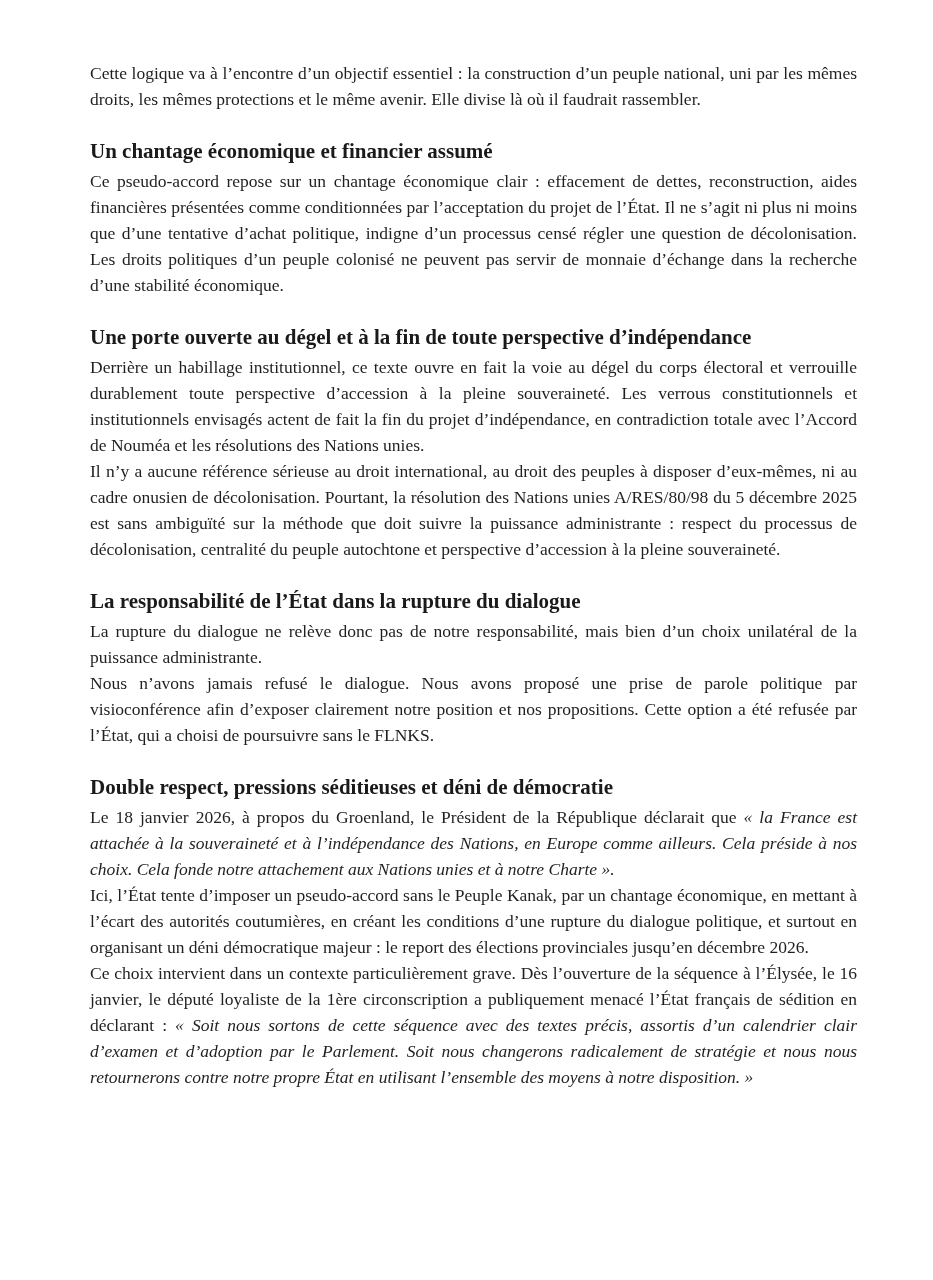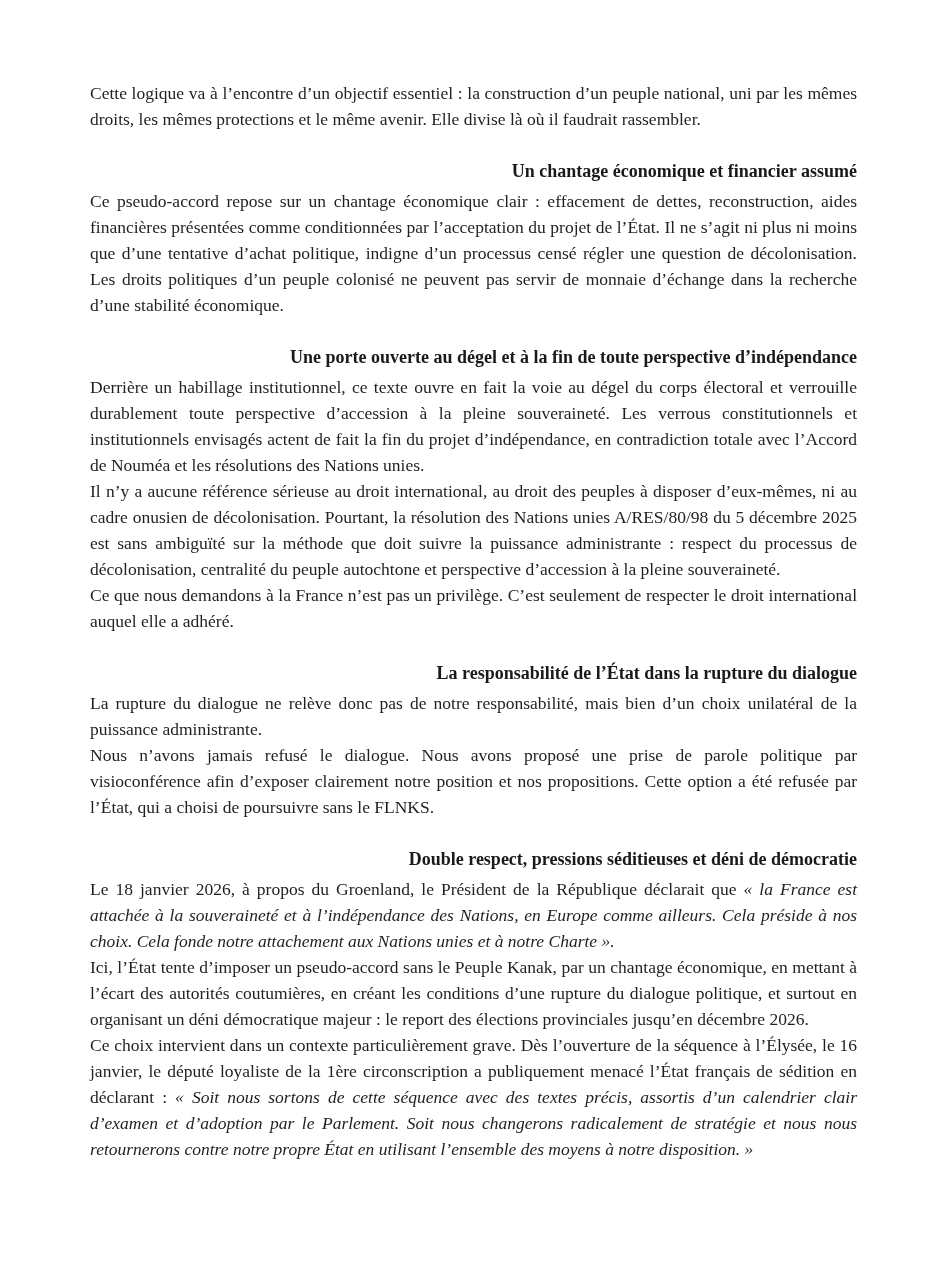--- a/index.html
+++ b/index.html
@@ -10,41 +10,41 @@
   body {
     width: 933px;
     height: 1280px;
     overflow: hidden;
   }
   .page {
     box-sizing: border-box;
     width: 933px;
     height: 1280px;
     background: #ffffff;
-    padding: 80px 76px 0 90px;
+    padding: 60px 76px 0 90px;
     font-family: "Liberation Serif", "DejaVu Serif", serif;
     font-size: 17.5px;
     line-height: 26px;
     color: #1f1f1f;
   }
   .body-p {
     margin: 0;
     text-align: justify;
     text-justify: inter-word;
   }
   section {
     margin: 0;
   }
   h2.section-heading {
     margin: 26px 0 3px 0;
-    font-size: 18px;
+    font-size: 21px;
     line-height: 27px;
     font-weight: bold;
     color: #1a1a1a;
-    text-align: right;
+    text-align: left;
     font-family: "Liberation Serif", "DejaVu Serif", serif;
   }
   em.quote-run {
     font-style: italic;
   }
   span.lead-run {
     font-style: normal;
   }
 </style>
 </head>
@@ -59,21 +59,20 @@
     <p class="body-p"><span class="lead-run">Ce pseudo-accord repose sur un chantage économique clair : effacement de dettes, reconstruction, aides financières présentées comme conditionnées par l’acceptation du projet de l’État. Il ne s’agit ni plus ni moins que d’une tentative d’achat politique, indigne d’un processus censé régler une question de décolonisation. Les droits politiques d’un peuple colonisé ne peuvent pas servir de monnaie d’échange dans la recherche d’une stabilité économique.</span></p>
   </section>
 
   <section>
     <h2 class="section-heading">Une porte ouverte au dégel et à la fin de toute perspective d’indépendance</h2>
     <p class="body-p"><span class="lead-run">Derrière un habillage institutionnel, ce texte ouvre en fait la voie au dégel du corps électoral et verrouille durablement toute perspective d’accession à la pleine souveraineté. Les verrous constitutionnels et institutionnels envisagés actent de fait la fin du projet d’indépendance, en contradiction totale avec l’Accord de Nouméa et les résolutions des Nations unies.</span></p>
   </section>
 
   <section>
     <p class="body-p"><span class="lead-run">Il n’y a aucune référence sérieuse au droit international, au droit des peuples à disposer d’eux-mêmes, ni au cadre onusien de décolonisation. Pourtant, la résolution des Nations unies A/RES/80/98 du 5 décembre 2025 est sans ambiguïté sur la méthode que doit suivre la puissance administrante : respect du processus de décolonisation, centralité du peuple autochtone et perspective d’accession à la pleine souveraineté.</span></p>
-    <p class="body-p"><span class="lead-run">Ce que nous demandons à la France n’est pas un privilège. C’est seulement de respecter le droit international auquel elle a adhéré.</span></p>
   </section>
 
   <section>
     <h2 class="section-heading">La responsabilité de l’État dans la rupture du dialogue</h2>
     <p class="body-p"><span class="lead-run">La rupture du dialogue ne relève donc pas de notre responsabilité, mais bien d’un choix unilatéral de la puissance administrante.</span></p>
     <p class="body-p"><span class="lead-run">Nous n’avons jamais refusé le dialogue. Nous avons proposé une prise de parole politique par visioconférence afin d’exposer clairement notre position et nos propositions. Cette option a été refusée par l’État, qui a choisi de poursuivre sans le FLNKS.</span></p>
   </section>
 
   <section>
     <h2 class="section-heading">Double respect, pressions séditieuses et déni de démocratie</h2>

